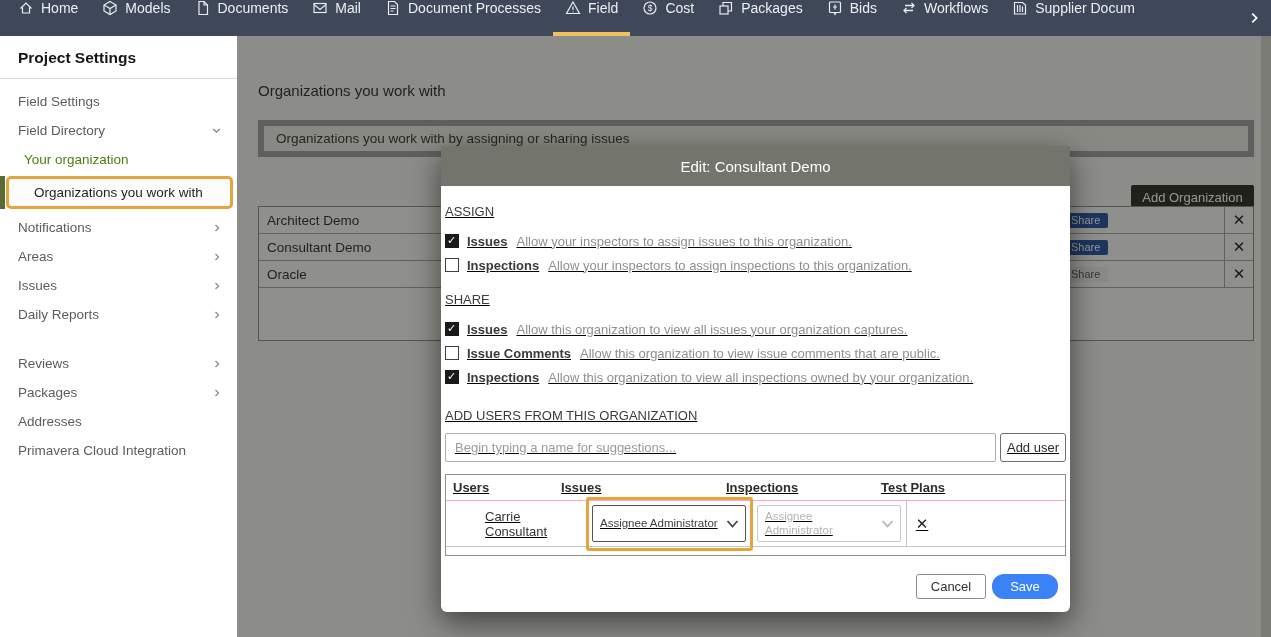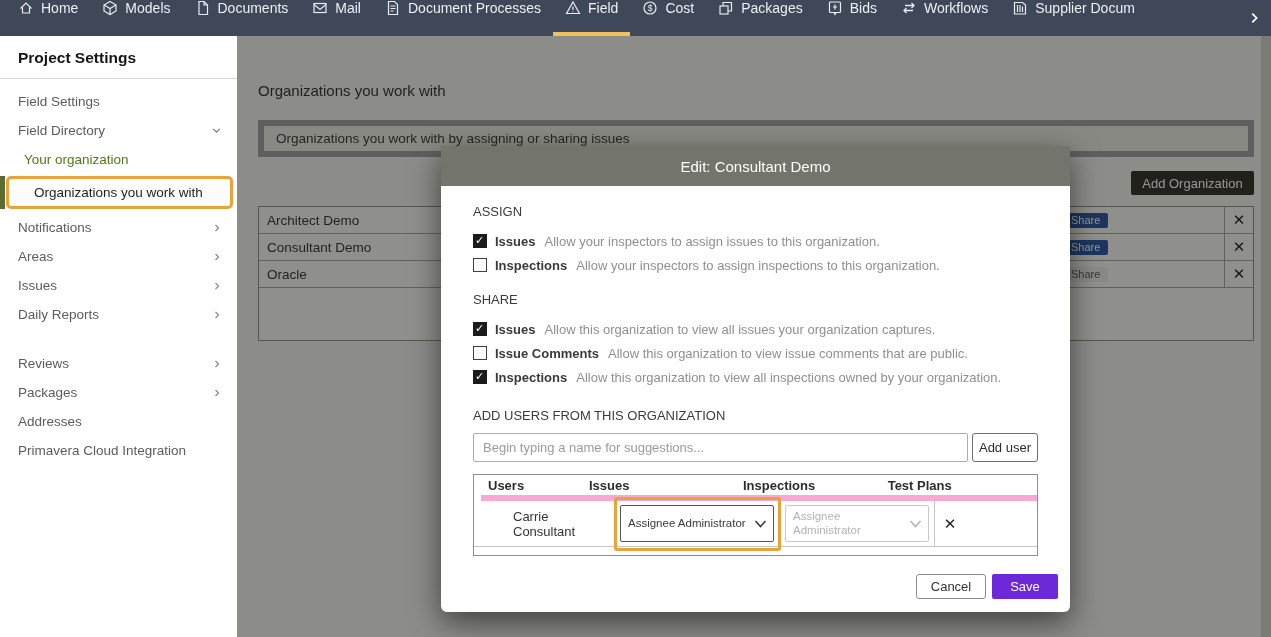--- a/index.html
+++ b/index.html
@@ -31,80 +31,80 @@
     border-radius:5px; background:#fcfcfb; display:flex; align-items:center; padding-left:25px;
     font-size:13.5px; color:#1f1f1f; }
 
   
   .content { position:absolute; left:237px; top:36px; right:0; bottom:0; background:#f1f1ef; }
   .scrollstrip { position:absolute; right:0; top:0; width:10px; bottom:0; background:#d2d2cc; }
   .bg-heading { position:absolute; left:21px; top:46px; font-size:15px; color:#353535; }
   .infobox { position:absolute; left:21px; top:84px; width:996px; height:37px; background:#eaeae4;
     border:6px solid #a3a3a3; display:flex; align-items:center; padding-left:12px;
     font-size:13.5px; color:#3c3c3c; }
-  .addorg-btn { position:absolute; left:894px; top:135px; width:123px; height:24px; background:#35322E;
+  .addorg-btn { position:absolute; left:894px; top:149px; width:123px; height:24px; background:#35322E;
     color:#fff; font-size:13px; border:none; border-radius:2px; cursor:pointer; }
   .orgtable { position:absolute; left:21px; top:170px; width:996px; border:1px solid #90908a;
     background:#f6f6f3; }
   .org-row { height:27px; display:flex; align-items:center; border-bottom:1px solid #a5a59e; }
   .org-row.empty { height:52px; border-bottom:none; }
   .org-name { flex:1; padding-left:8px; font-size:13.5px; color:#373737; }
   .badge-cell { width:161px; display:flex; align-items:center; }
   .badge { font-size:11px; padding:1px 8px 2px; border-radius:2px; }
   .badge.blue { background:#2F57A8; color:#fff; }
   .badge.gray { background:#ececea; color:#5f5f5f; }
   .xcell { width:29px; align-self:stretch; border-left:1px solid #a5a59e; display:flex;
     align-items:center; justify-content:center; font-size:15px; color:#262626; cursor:pointer; }
   .overlay { position:absolute; left:237px; top:36px; right:0; bottom:0;
     background:rgba(8,10,2,0.43); z-index:5; }
 
   
   .modal { position:absolute; left:441px; top:146px; width:629px; height:466px; background:#fff;
     z-index:10; border-radius:0 0 6px 6px; box-shadow:0 10px 30px rgba(0,0,0,0.55); }
   .modal-header { height:40px; background:#73746C; color:#fff; display:flex; align-items:center;
     justify-content:center; font-size:15px; }
-  .modal-body { padding:12px 32px 0; position:relative; }
+  .modal-body { padding:12px 4px 0; position:relative;text-decoration:underline; }
   .sec-label { font-size:13px; color:#3b3b3b; margin:6px 0 10px; }
   .sec-label.mt { margin-top:15px; }
   .chk-row { display:flex; align-items:center; height:24px; font-size:13px; cursor:default; }
   .chk { width:14px; height:14px; margin-right:8px; flex:none; position:relative; cursor:pointer; }
   .chk.checked { background:#1b1b1b; }
   .chk.checked::after { content:"✓"; position:absolute; left:2px; top:0; color:#fff; font-size:11px; }
   .chk.unchecked { background:#fff; border:1.5px solid #3f3f3f; }
   .chk-label { font-weight:bold; color:#3a3a3a; margin-right:9px; white-space:nowrap; }
   .chk-desc { color:#8f8f8f; white-space:nowrap; }
   .adduser-row { display:flex; gap:4px; margin:9px 0 12px; }
   .suggest-input { flex:1; height:29px; border:1px solid #aeaea8; border-radius:2px; padding:0 9px;
     font-size:13px; color:#3c3c3c; background:#fff; outline:none; }
   .suggest-input::placeholder { color:#9b9b97; }
   .adduser-btn { width:66px; height:29px; background:#fff; border:1px solid #6f6f6a; border-radius:3px;
     font-size:13px; color:#2b2b2b; cursor:pointer; }
   .utable { border:1px solid #8f8f89; }
-  .uhead { display:flex; height:26px; align-items:center; border-bottom:6px solid #f9a8d4;margin-left:7px; }
+  .uhead { display:flex; height:26px; align-items:center; border-bottom:1px solid #f9a8d4; }
   .uhead span { font-weight:bold; font-size:13px; color:#2d2d2d; padding-left:7px; }
   .c-users { width:108px; } .c-issues { width:165px; } .c-insp { width:155px; }
   .c-test  { width:136px; } .c-x { width:31px; }
   .urow { display:flex; height:45px;margin-left:32px; }
   .ucell { border-left:1px solid #c6c6c0; position:relative; padding:4px 5px; }
   .ucell.first { border-left:none; display:flex; align-items:center; padding-left:7px;
     font-size:13px; color:#343434; }
   .dd { height:100%; border:1px solid #55554f; border-radius:2px; display:flex; align-items:center;
     padding:0 22px 0 7px; font-size:11.5px; line-height:1.2; color:#3c3c3c; position:relative;
     cursor:pointer; background:#fff; }
   .dd .chev { position:absolute; right:6px; top:50%; margin-top:-5px; }
   .dd.disabled { border-color:#c9c9c4; color:#b3b3af; cursor:default; }
   .dd-annot { position:absolute; left:-1px; right:-2px; top:-4px; bottom:-5px;
     border:3px solid #E7A33C; border-radius:3px; pointer-events:none; z-index:3; }
   .ucell.xc { display:flex; align-items:center; justify-content:center; font-size:15px;
     color:#1c1c1c; cursor:pointer; }
   .ufoot { height:9px; border-top:1px solid #c6c6c0; }
   .modal-actions { position:absolute; right:12px; bottom:13px; display:flex; gap:6px; z-index:11; }
   .btn-cancel { width:70px; height:25px; background:#fff; border:1px solid #8c8c8c; border-radius:3px;
     font-size:13px; color:#333; cursor:pointer; }
-  .btn-save { width:66px; height:25px; background:#6d28d9; border:none; border-radius:2px;
+  .btn-save { width:66px; height:25px; background:#3b82f6; border:none; border-radius:12px;
     font-size:13px; color:#fff; cursor:pointer; }
 </style>
 </head>
 <body>
 
 <nav class="topnav">
   <div class="nav-item">
     <svg width="16" height="16" viewBox="0 0 16 16" fill="none" stroke="#E9ECF2" stroke-width="1.2">
         <path d="M2.5 8.5 8 3l5.5 5.5M4.5 7.5V13h7V7.5"></path>
       </svg>

